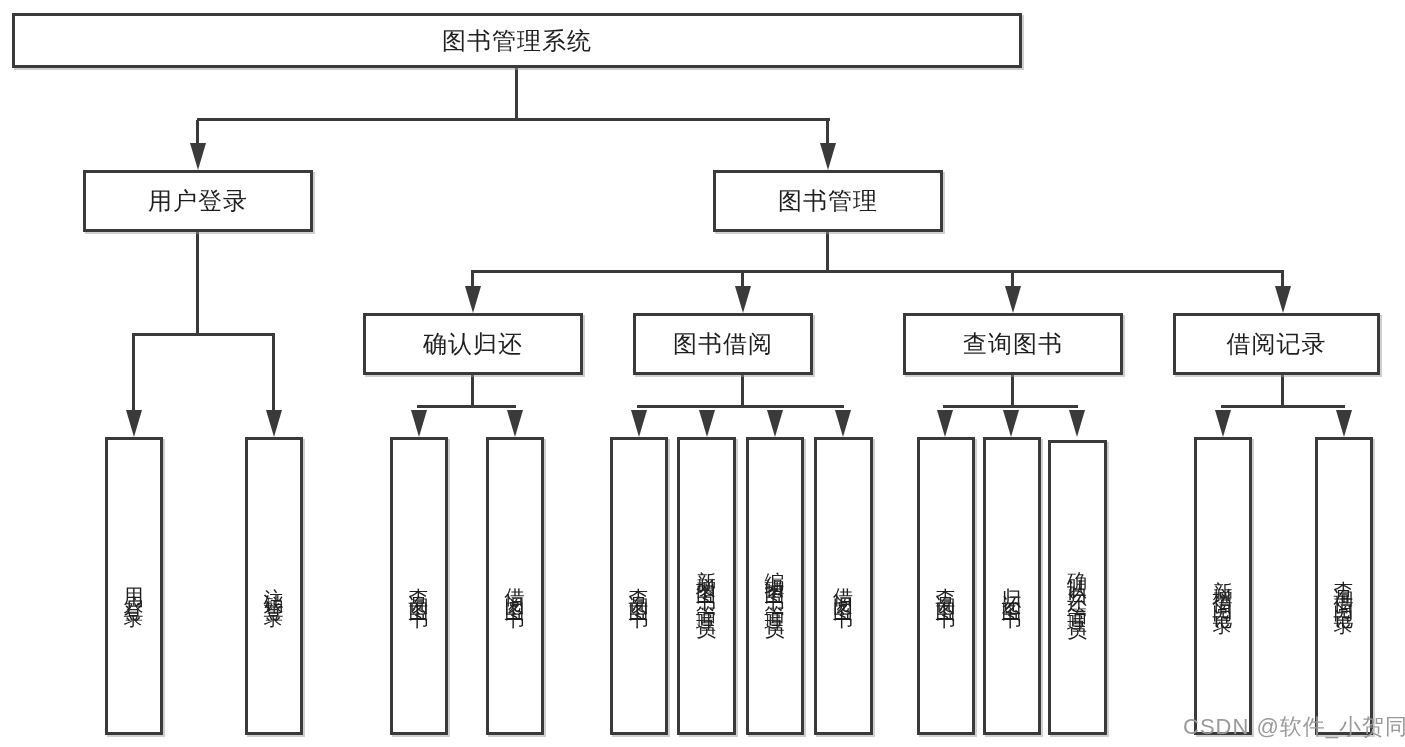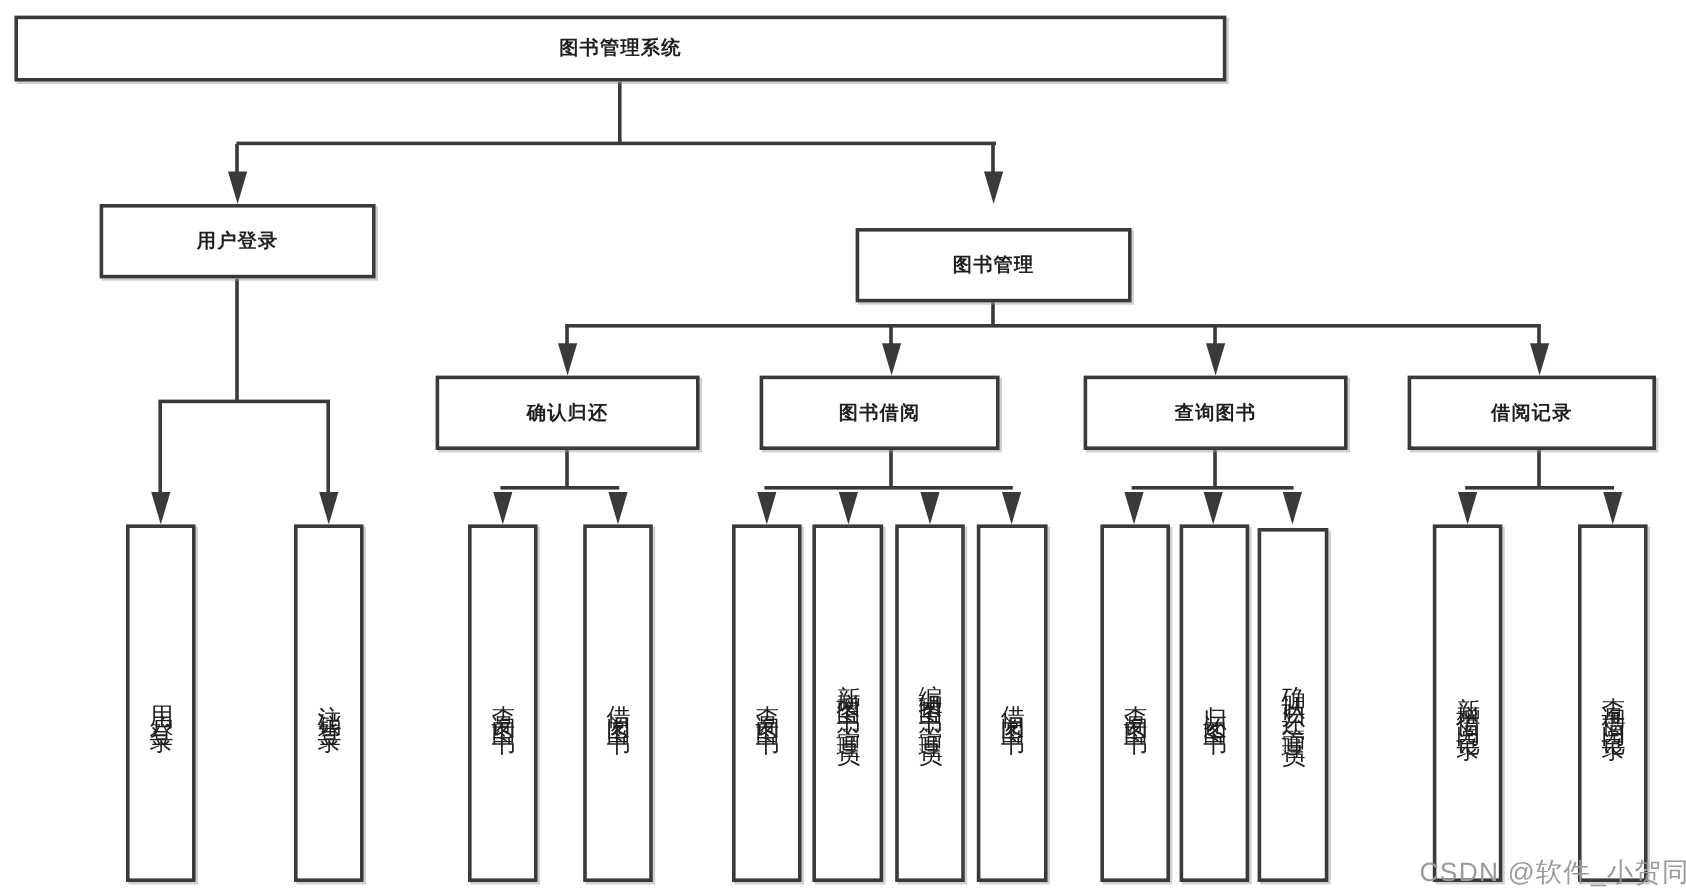--- a/index.html
+++ b/index.html
@@ -16,25 +16,24 @@
     box-sizing: border-box;
     border: 3px solid #3a3a3a;
     background: #ffffff;
     display: flex;
     align-items: center;
     justify-content: center;
     box-shadow: 2px 2px 0 rgba(150,150,150,0.45);
     z-index: 2;
   }
   .box-h span {
-    font-size: 16px;
+    font-size: 24px;
     color: #1f1f1f;
     letter-spacing: 1px;
     white-space: nowrap;
-    font-weight: bold;
   }
   .box-v span {
     writing-mode: vertical-rl;
     text-orientation: mixed;
     font-size: 20px;
     color: #1f1f1f;
     letter-spacing: 7px;
     line-height: 1;
   }
   .line {
@@ -75,21 +74,21 @@
   <div class="line" style="left:515px; top:68px; width:3px; height:52px;"></div>
   <div class="line" style="left:197px; top:118px; width:633px; height:3px;"></div>
   <div class="line" style="left:196px; top:120px; width:3px; height:26px;"></div>
   <div class="arrow" style="left:190px; top:143px;"></div>
   <div class="line" style="left:826px; top:120px; width:3px; height:26px;"></div>
   <div class="arrow" style="left:820px; top:143px;"></div>
 
   <div class="box box-h" style="left:83px; top:170px; width:230px; height:62px;">
     <span>用户登录</span>
   </div>
-  <div class="box box-h" style="left:713px; top:170px; width:230px; height:62px;margin-top:20px;">
+  <div class="box box-h" style="left:713px; top:170px; width:230px; height:62px;">
     <span>图书管理</span>
   </div>
 
   <div class="line" style="left:196px; top:232px; width:3px; height:103px;"></div>
   <div class="line" style="left:132px; top:333px; width:143px; height:3px;"></div>
   <div class="line" style="left:132px; top:335px; width:3px; height:79px;"></div>
   <div class="arrow" style="left:126px; top:410px;"></div>
   <div class="line" style="left:272px; top:335px; width:3px; height:79px;"></div>
   <div class="arrow" style="left:266px; top:410px;"></div>
 
@@ -100,21 +99,21 @@
   <div class="line" style="left:741px; top:272px; width:3px; height:18px;"></div>
   <div class="arrow" style="left:735px; top:286px;"></div>
   <div class="line" style="left:1011px; top:272px; width:3px; height:18px;"></div>
   <div class="arrow" style="left:1005px; top:286px;"></div>
   <div class="line" style="left:1281px; top:272px; width:3px; height:18px;"></div>
   <div class="arrow" style="left:1275px; top:286px;"></div>
 
   <div class="box box-h" style="left:363px; top:313px; width:220px; height:62px;">
     <span>确认归还</span>
   </div>
-  <div class="box box-h" style="left:633px; top:313px; width:200px; height:62px;">
+  <div class="box box-h" style="left:633px; top:313px; width:180px; height:62px;">
     <span>图书借阅</span>
   </div>
   <div class="box box-h" style="left:903px; top:313px; width:220px; height:62px;">
     <span>查询图书</span>
   </div>
   <div class="box box-h" style="left:1173px; top:313px; width:207px; height:62px;">
     <span>借阅记录</span>
   </div>
 
   <div class="line" style="left:471px; top:375px; width:3px; height:32px;"></div>

